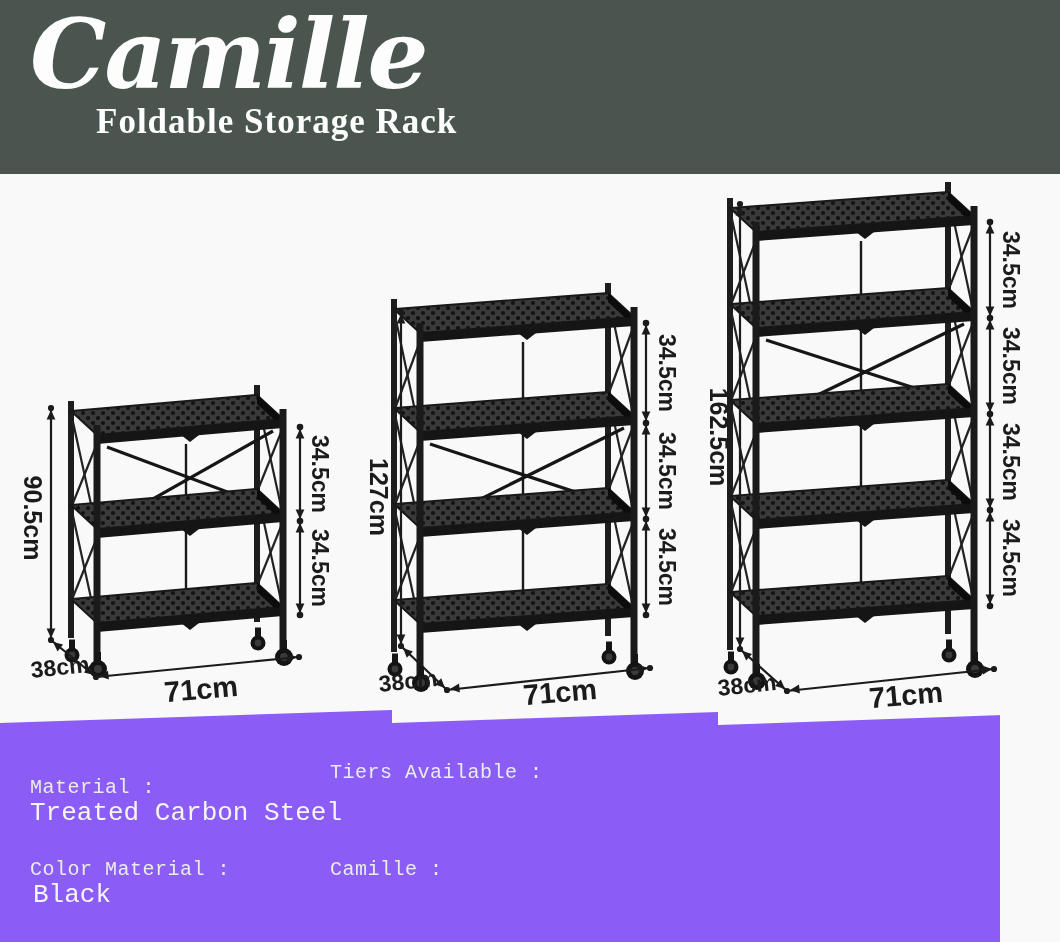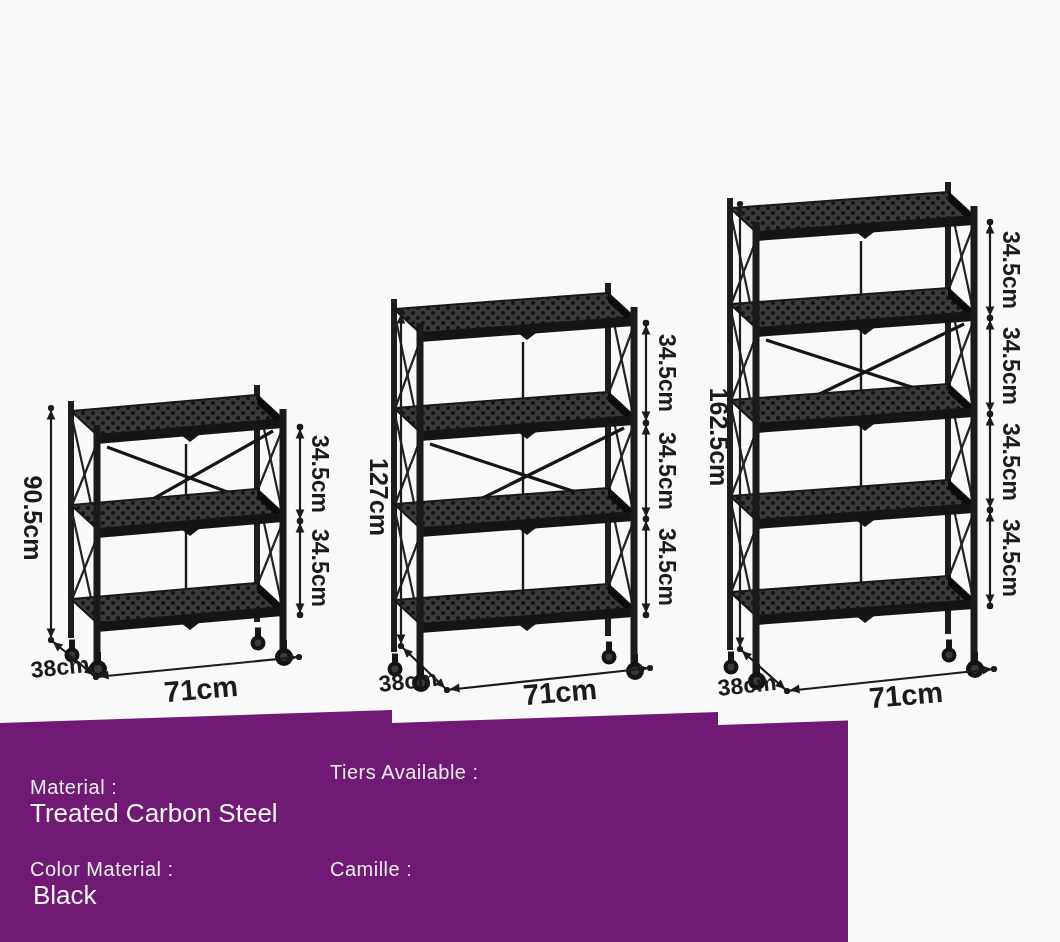--- a/index.html
+++ b/index.html
@@ -19,24 +19,24 @@
   }
   #brand-subtitle{
     position:absolute;left:96px;top:102px;
     font-family:"Liberation Serif",serif;font-weight:700;
     font-size:35px;color:#fcfdfc;letter-spacing:1px;
   }
   
   #racks-layer{position:absolute;left:0;top:0;width:1060px;height:942px;z-index:1;pointer-events:none;}
   
   #footer-band{
-    position:absolute;left:0;top:700px;width:848px;height:242px;
-    background:#701a75;z-index:2;
+    position:absolute;left:0;top:700px;width:1000px;height:242px;
+    background:#8b5cf6;z-index:2;
     clip-path:polygon(0px 23px,392px 10px,392px 23px,718px 12px,718px 25px,1060px 13px,1060px 242px,0px 242px);
-    font-family:Liberation Sans, sans-serif;color:#eef1ed;
+    font-family:Liberation Mono, monospace;color:#eef1ed;
   }
   .spec-label{position:absolute;font-size:20px;letter-spacing:0.5px;color:#e9ede8;}
   .spec-value{position:absolute;font-size:26px;color:#f4f6f2;}
   #material-label{left:30px;top:76px;}
   #material-value{left:30px;top:98px;text-align:center;}
   #color-label{left:30px;top:158px;}
   #color-value{left:33px;top:180px;}
   #tiers-label{left:330px;top:61px;}
   #tiers-value{left:330px;top:98px;}
   #weight-label{left:330px;top:158px;}
@@ -293,20 +293,24 @@
           <polygon points="990,416 994.4,425.5 985.6,425.5" fill="#1b1b1b"></polygon>
           <polygon points="990,508 985.6,498.5 994.4,498.5" fill="#1b1b1b"></polygon>
           <text x="1011" y="462" transform="rotate(90 1011 462)" text-anchor="middle" dominant-baseline="central" font-family="Liberation Sans, sans-serif" font-weight="700" font-size="23" fill="#1b1b1b">34.5cm</text>
           <line x1="990" y1="510" x2="990" y2="606" stroke="#1b1b1b" stroke-width="2.2"></line>
           <polygon points="990,512 994.4,521.5 985.6,521.5" fill="#1b1b1b"></polygon>
           <polygon points="990,604 985.6,594.5 994.4,594.5" fill="#1b1b1b"></polygon>
           <text x="1011" y="558" transform="rotate(90 1011 558)" text-anchor="middle" dominant-baseline="central" font-family="Liberation Sans, sans-serif" font-weight="700" font-size="23" fill="#1b1b1b">34.5cm</text>
         </g>
       </svg></div>
 
+  <div id="header-band">
+    <div id="brand-script">Camille</div>
+    <div id="brand-subtitle">Foldable Storage Rack</div>
+  </div>
 
   <div id="footer-band">
     <div id="material-label" class="spec-label">Material :</div>
     <div id="material-value" class="spec-value">Treated Carbon Steel</div>
     <div id="color-label" class="spec-label">Color Material :</div>
     <div id="color-value" class="spec-value">Black</div>
     <div id="tiers-label" class="spec-label">Tiers Available :</div>
     <div id="weight-label" class="spec-label">Camille :</div>
   </div>
 

